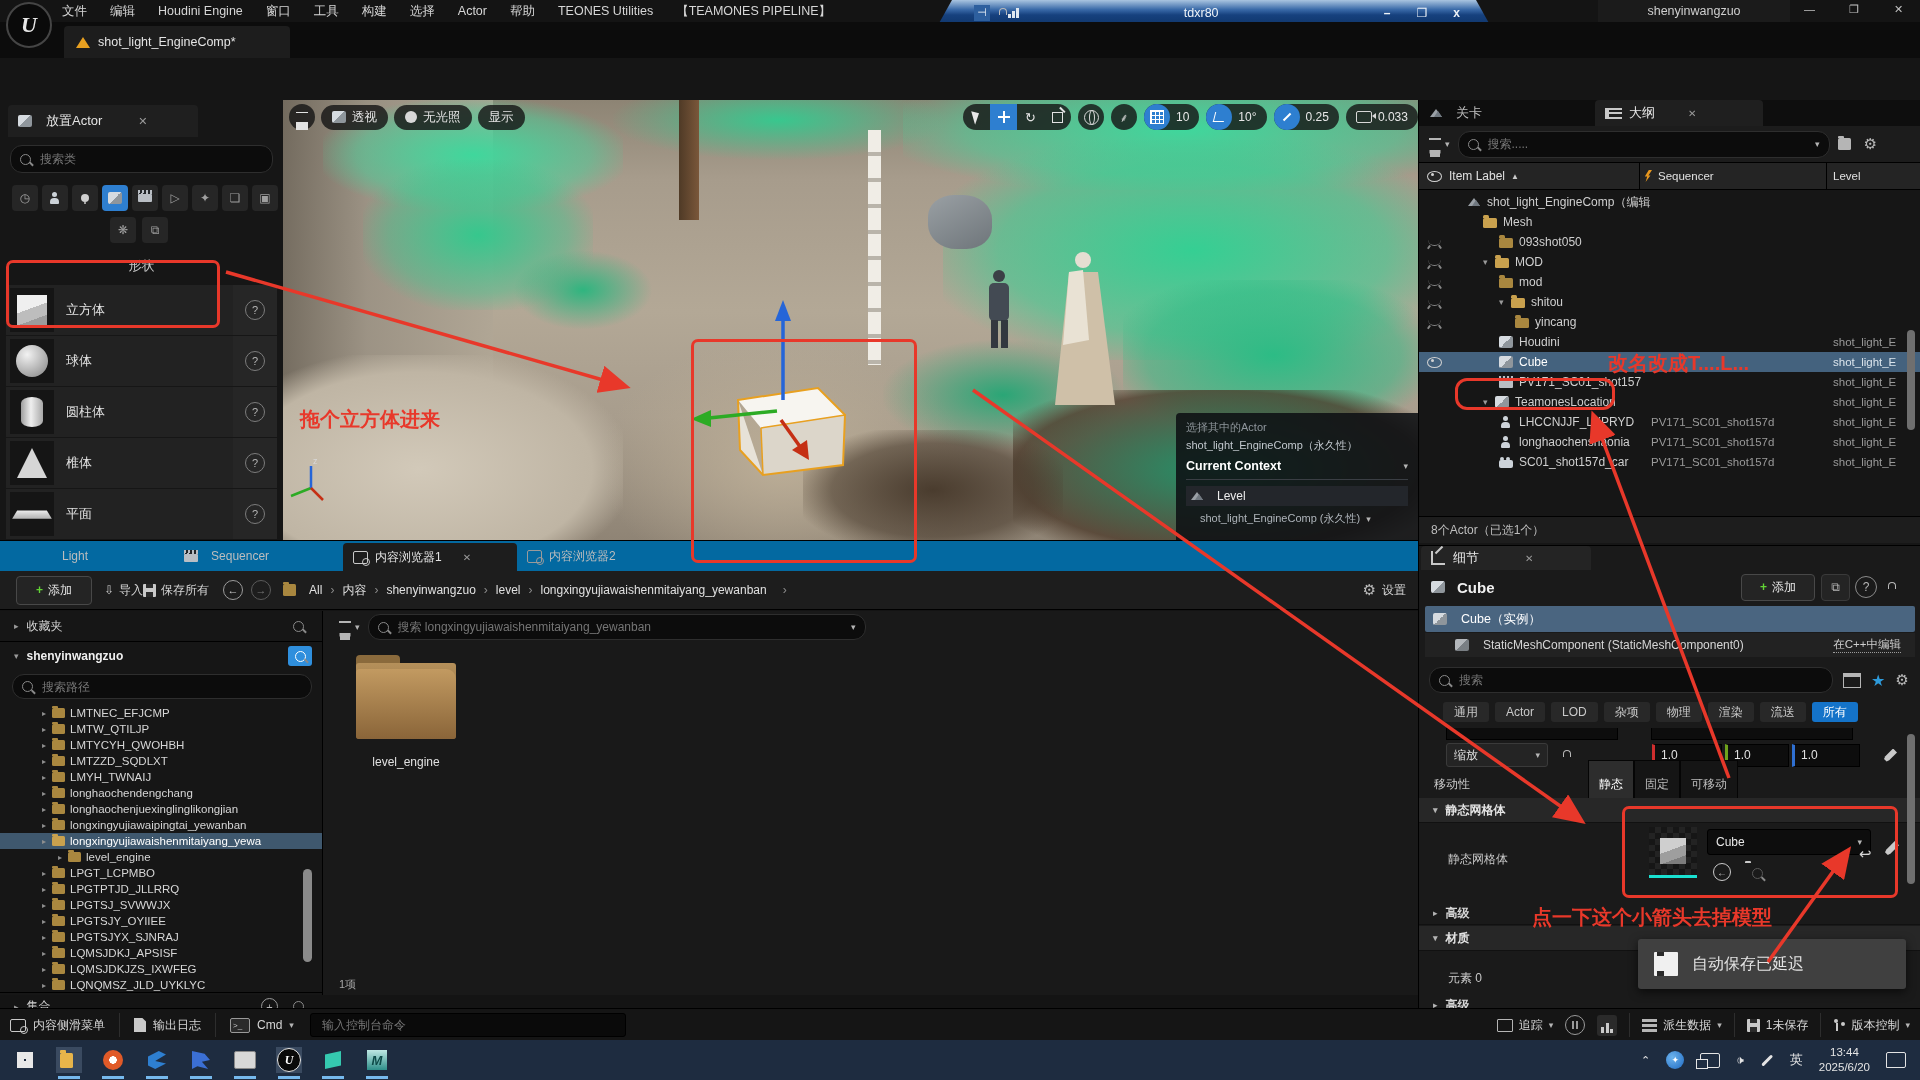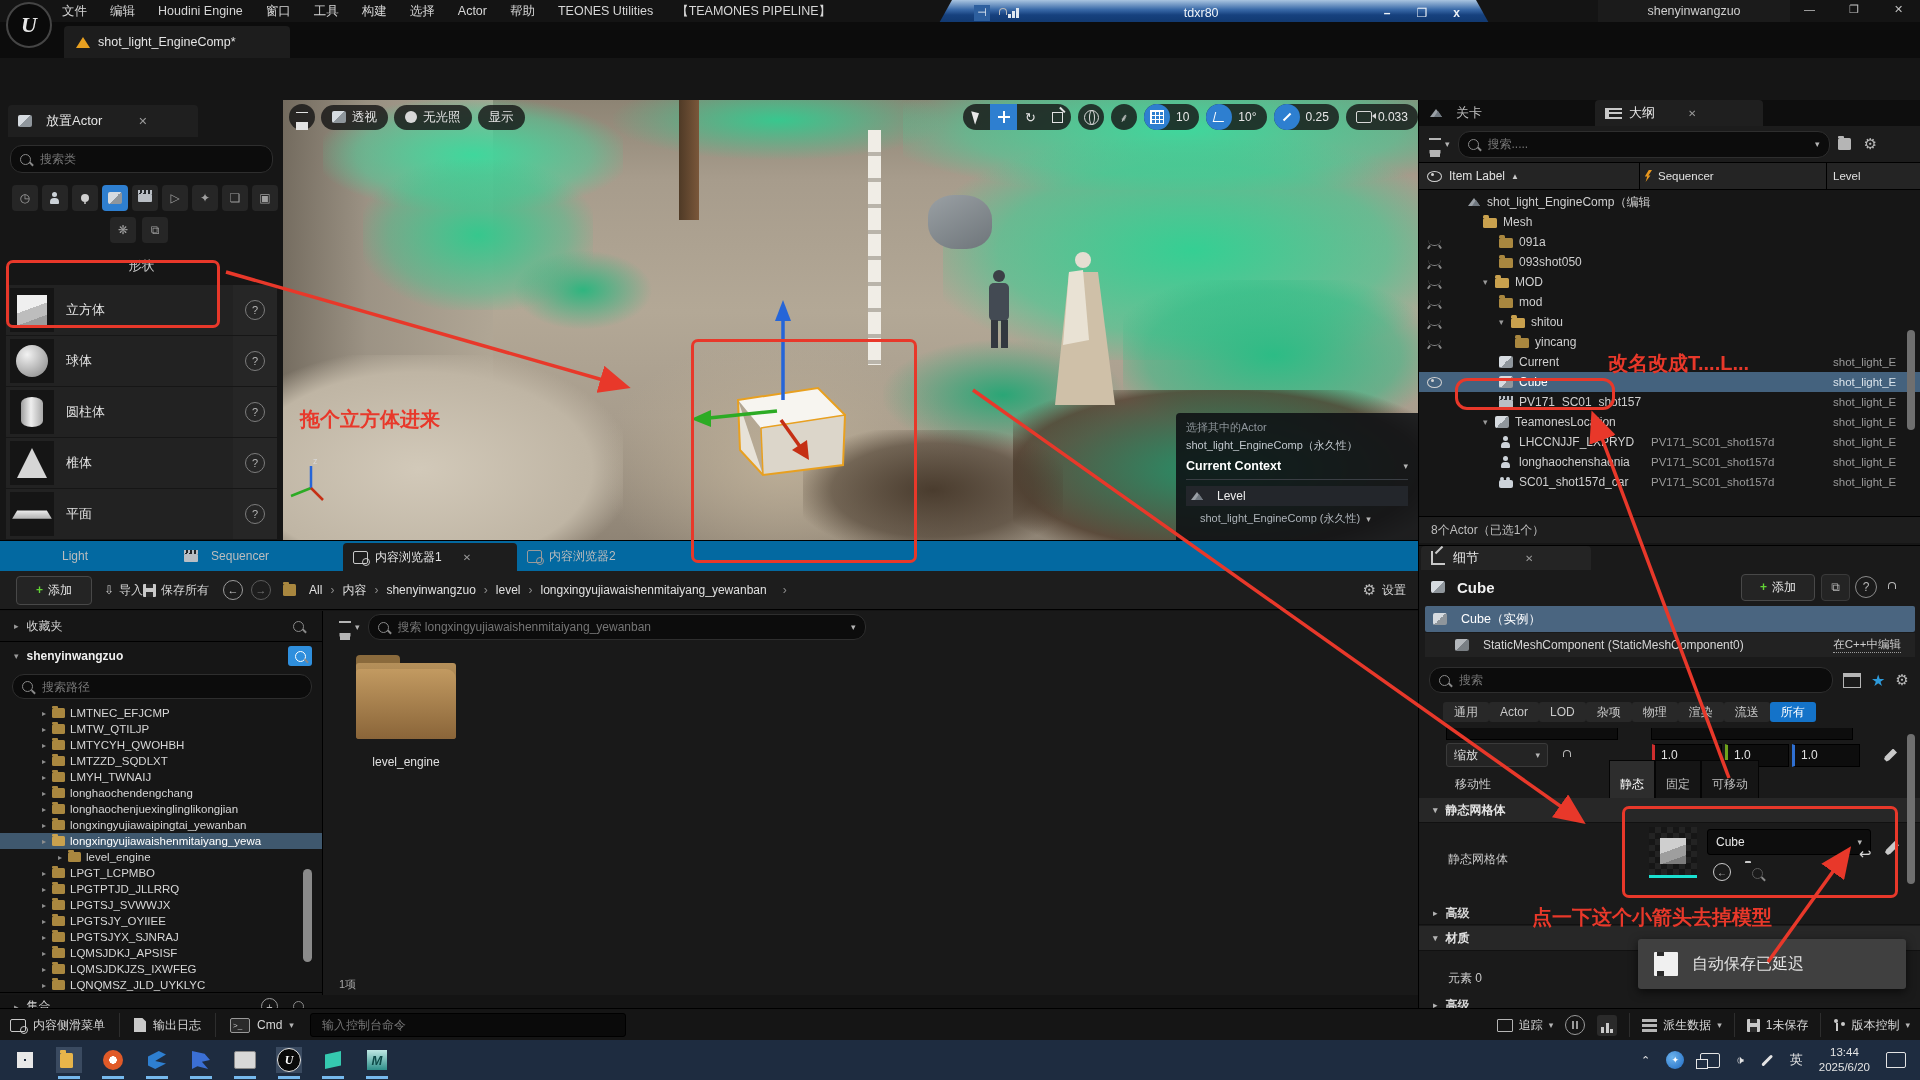--- a/index.html
+++ b/index.html
@@ -746,33 +746,20 @@
           <span class="ol-main">
             <span class="ind" data-ind="2"></span>
 
             <span class="tic" data-icon="folder-open"></span>
             <span>Mesh</span>
           </span>
           <span class="ol-seq"></span>
           <span class="ol-lvl"></span>
         </div>
 
-        <div class="ol-row">
-          <span class="ol-eye">
-            <span class="eyeg" data-eye="closed"></span>
-          </span>
-          <span class="ol-main">
-            <span class="ind" data-ind="3"></span>
-
-            <span class="tic" data-icon="folder"></span>
-            <span>091a</span>
-          </span>
-          <span class="ol-seq"></span>
-          <span class="ol-lvl"></span>
-        </div>
 
         <div class="ol-row">
           <span class="ol-eye">
             <span class="eyeg" data-eye="closed"></span>
           </span>
           <span class="ol-main">
             <span class="ind" data-ind="3"></span>
 
             <span class="tic" data-icon="folder"></span>
             <span>093shot050</span>
@@ -839,21 +826,21 @@
         </div>
 
         <div class="ol-row">
           <span class="ol-eye">
             <span class="eyeg"></span>
           </span>
           <span class="ol-main">
             <span class="ind" data-ind="3"></span>
 
             <span class="tic" data-icon="cube"></span>
-            <span>Current</span>
+            <span>Houdini</span>
           </span>
           <span class="ol-seq"></span>
           <span class="ol-lvl">shot_light_E</span>
         </div>
 
         <div class="ol-row" data-state="selected">
           <span class="ol-eye">
             <span class="eyeg" data-eye="open"></span>
           </span>
           <span class="ol-main">
@@ -972,21 +959,21 @@
     </div>
     <div class="row" style="margin-top:10px;gap:10px">
       <div class="searchbox" style="margin-left:10px;width:384px;height:24px">
         <span class="mag"></span>
         <input placeholder="搜索" style="">
       </div>
       <span style="width:16px;height:13px;border:1.5px solid #b5b5b5;background:linear-gradient(#b5b5b5 3px,transparent 3px)"></span>
       <span style="color:#2e9bdb;font-size:16px">★</span>
       <span class="gear">⚙</span>
     </div>
-    <div class="row" style="margin:9px 0 0 24px;">
+    <div class="row" style="margin:9px 0 0 24px;gap:6px">
 
     <span class="chip">通用</span>
         <span class="chip">Actor</span>
         <span class="chip">LOD</span>
         <span class="chip">杂项</span>
         <span class="chip">物理</span>
         <span class="chip">渲染</span>
         <span class="chip">流送</span>
         <span class="chip" data-on="1">所有</span>
       </div>
@@ -1006,21 +993,21 @@
       <div class="valbox" style="margin-left:3px;width:54px;border-left-color:#6fa21c">
           <span>1.0</span>
         </div>
       <div class="valbox" style="margin-left:3px;width:58px;border-left-color:#2f6fd0">
           <span>1.0</span>
         </div>
       <span style="margin-left:24px;width:13px;height:13px;background:#c9c9c9;clip-path:polygon(70% 0,100% 30%,40% 90%,20% 100%,0 80%,10% 60%)"></span>
     </div>
 
     <div class="abs row" style="left:0;top:226px;width:502px;height:24px">
-      <span style="margin-left:36px;color:#c9c9c9">移动性</span>
+      <span style="margin-left:15px;color:#c9c9c9">移动性</span>
       <div class="row" style="margin-left:118px">
 
       <span class="mobbtn" data-on="1">静态</span>
           <span class="mobbtn">固定</span>
           <span class="mobbtn">可移动</span>
         </div>
     </div>
 
     <div class="abs sechdr" style="left:0;top:252px;width:502px">
         <span class="chv">▾</span>

